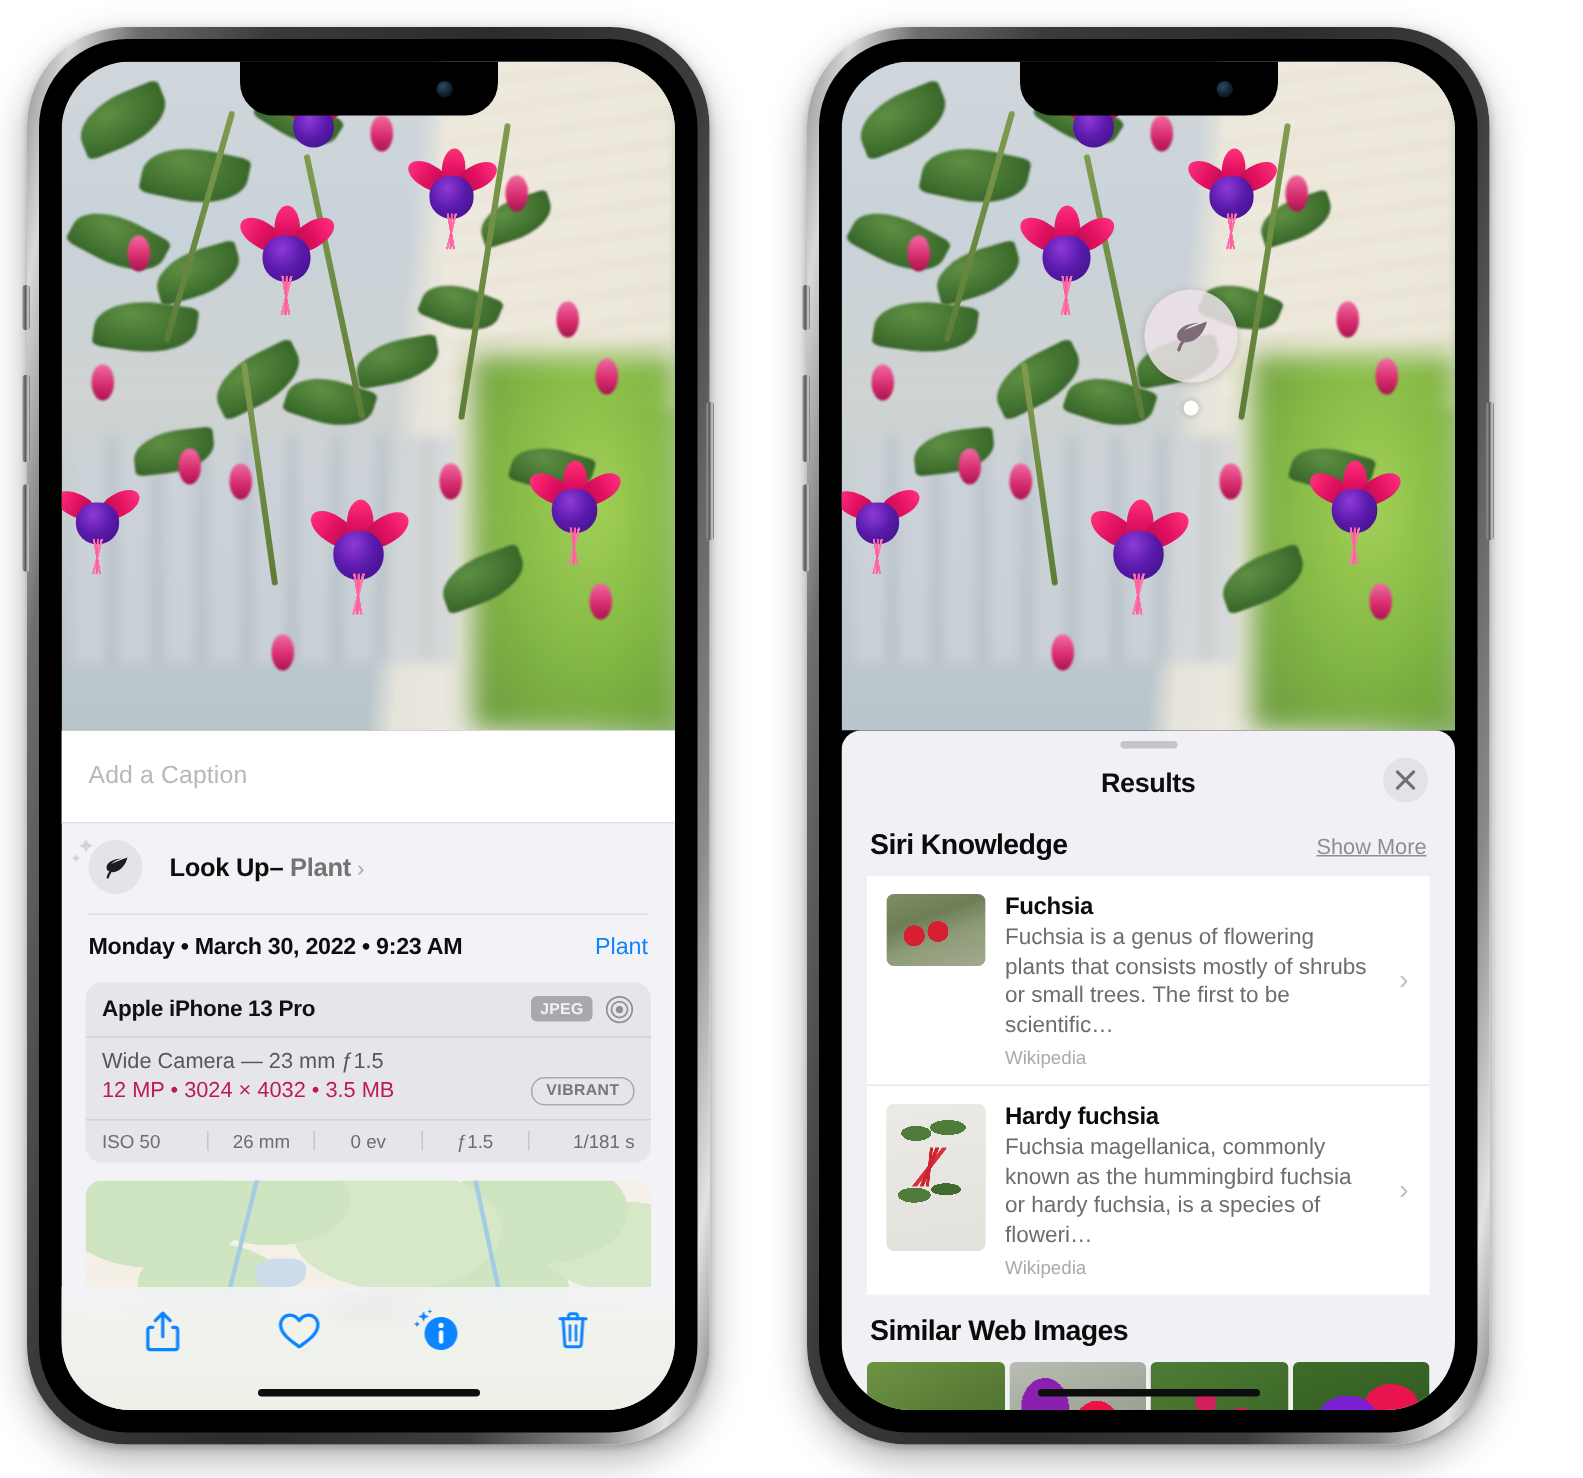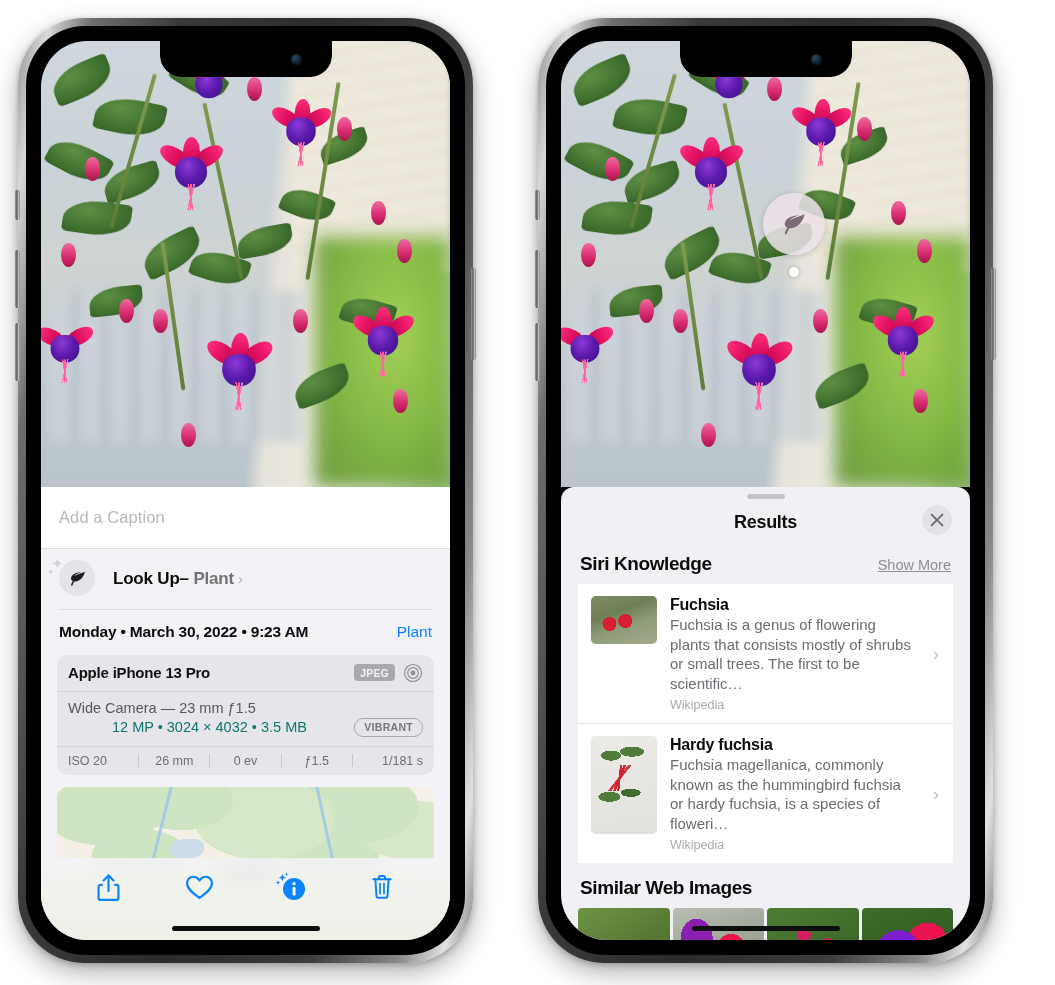--- a/index.html
+++ b/index.html
@@ -168,21 +168,21 @@
   .meta-device { font-size: 15px; font-weight: 700; color: #111; letter-spacing:-.2px;}
   .meta-head-right { display: flex; align-items: center; gap: 8px; }
   .badge-jpeg {
     background: #a8a8ae; color: #f2f2f5; font-size: 10.5px; font-weight: 700;
     padding: 2.5px 6px; border-radius: 4px; letter-spacing: .2px;
   }
   .lens-ico { width: 20px; height: 20px; }
   .meta-body { padding: 8px 11px 9px; }
   .meta-line1 { font-size: 14.5px; color: #57575c; }
   .meta-line2row { display: flex; align-items: center; justify-content: space-between; margin-top: 2px; }
-  .meta-line2 { font-size: 14.5px; color: #0f766e; margin-left: 44px; }
+  .meta-line2 { font-size: 14.5px; color: #be185d; }
   .badge-vibrant {
     border: 1px solid #a8a8ae; color: #76767c; font-size: 10.5px; font-weight: 600;
     padding: 2.5px 9px; border-radius: 9px; letter-spacing: .3px;
   }
   .meta-exif {
     display: flex; align-items: center; border-top: .5px solid #d2d2d7;
     padding: 7px 11px; font-size: 12.5px; color: #6d6d73;
   }
   .meta-exif .cell { flex: 1; text-align: center; }
   .meta-exif .cell:first-child { text-align: left; }
@@ -473,21 +473,21 @@
               </span>
             </div>
             <div class="meta-body">
               <div class="meta-line1">Wide Camera — 23 mm ƒ1.5</div>
               <div class="meta-line2row">
                 <span class="meta-line2">12 MP • 3024 × 4032 • 3.5 MB</span>
                 <span class="badge-vibrant">VIBRANT</span>
               </div>
             </div>
             <div class="meta-exif">
-              <span class="cell">ISO 20</span>
+              <span class="cell">ISO 50</span>
               <span class="sep"></span>
               <span class="cell">26 mm</span>
               <span class="sep"></span>
               <span class="cell">0 ev</span>
               <span class="sep"></span>
               <span class="cell">ƒ1.5</span>
               <span class="sep"></span>
               <span class="cell">1/181 s</span>
             </div>
           </div>

